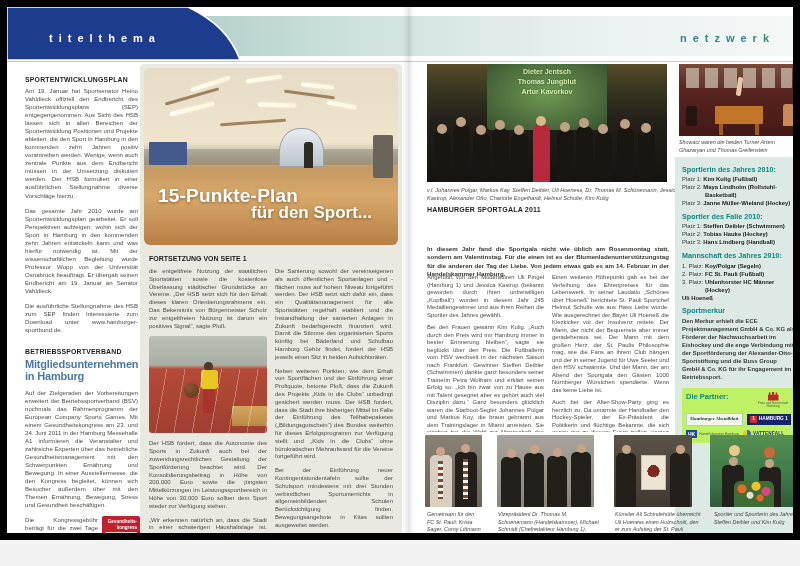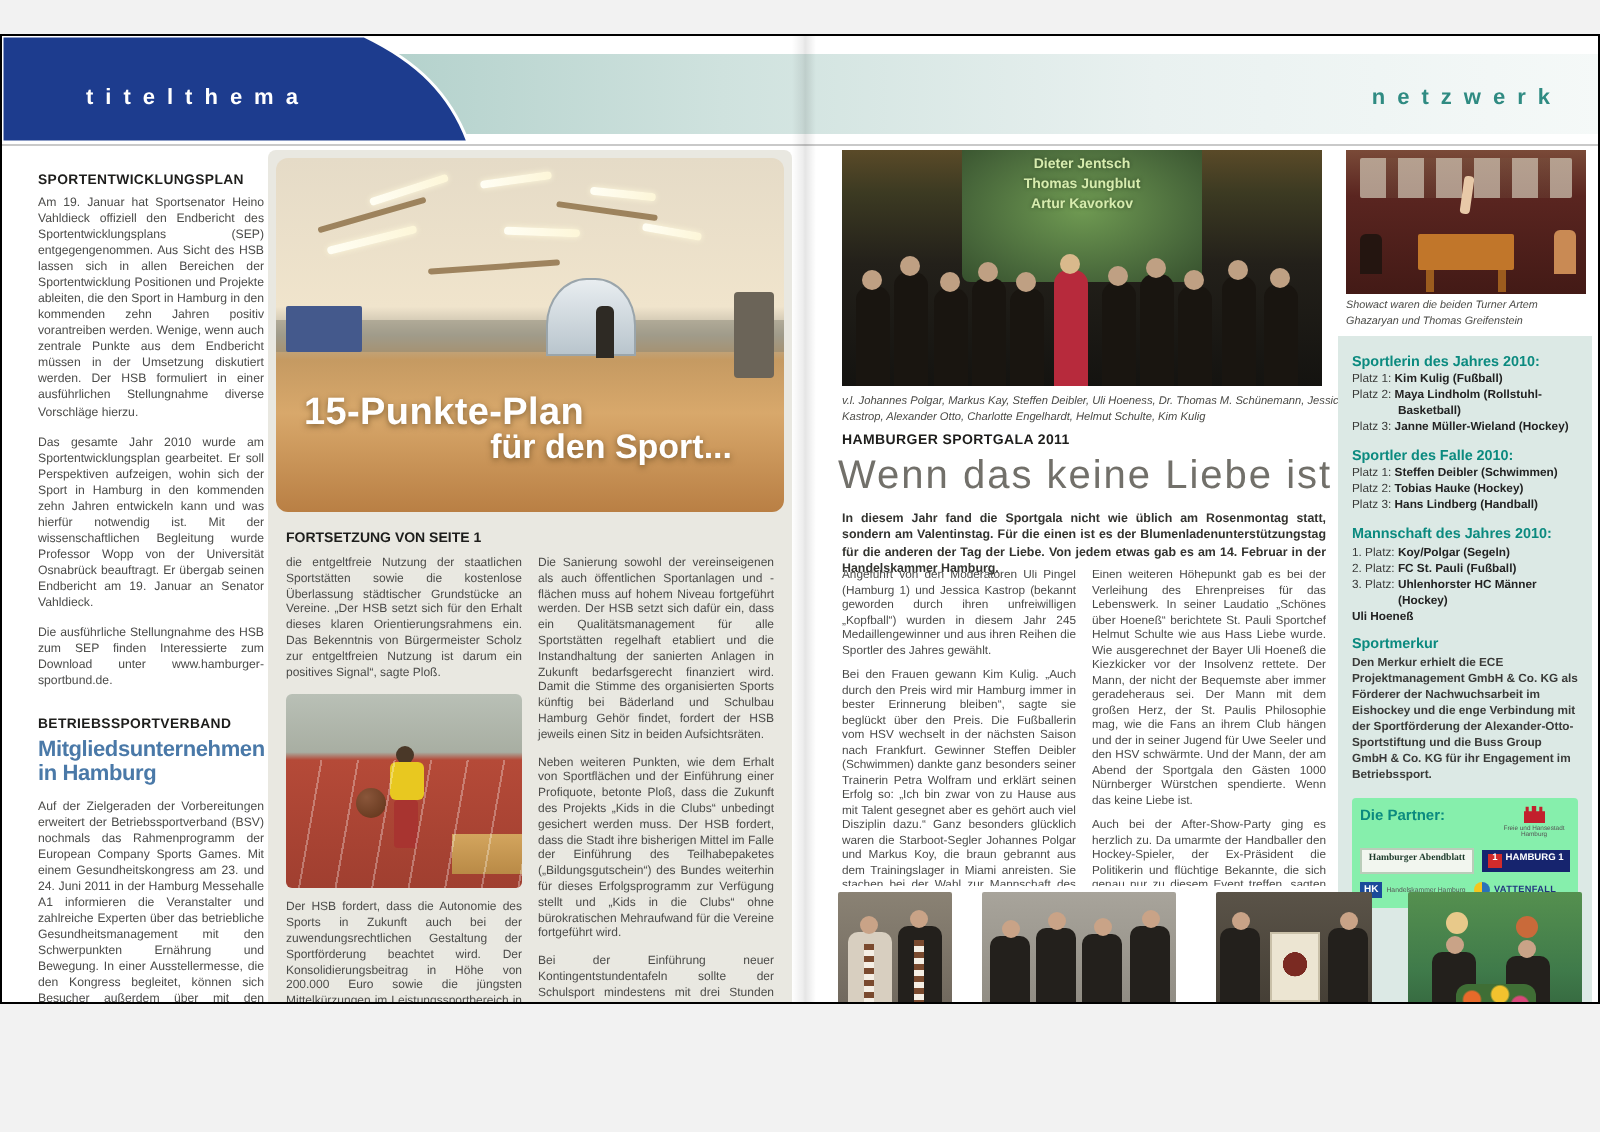--- a/index.html
+++ b/index.html
@@ -1,16 +1,16 @@
 <!DOCTYPE html>
 <html><head>
 <meta charset="utf-8">
 <style>
   html,body{margin:0;padding:0;background:#f2f2f2;}
-  .spread{position:relative;width:800px;height:485px;background:#fff;font-family:"Liberation Sans",sans-serif;overflow:hidden;border:1px solid #000000;box-sizing:border-box;margin-top:17px;}
+  .spread{position:relative;width:800px;height:540px;background:#fff;font-family:"Liberation Sans",sans-serif;overflow:hidden;border:7px solid #000000;box-sizing:border-box;}
 
   
   .band{position:absolute;left:0;top:9px;width:800px;height:40px;
         background:linear-gradient(90deg,#ffffff 0%,#a9cbc5 16%,#cfe2de 45%,#e9f1f0 72%,#f5f9f8 100%);}
   .swoosh{position:absolute;left:0;top:0;}
   .tab{position:absolute;font-weight:bold;font-size:11px;letter-spacing:6px;}
   .tab-left{left:42px;top:25px;color:#ffffff;}
   .tab-right{right:18px;top:25px;color:#2f8b82;}
   .hrule{position:absolute;left:0;top:54px;width:800px;height:1px;background:#c9c9c9;}
   .fold{position:absolute;left:395px;top:0;width:12px;height:566px;
@@ -88,21 +88,21 @@
   .ssitR{position:absolute;right:4%;bottom:14%;width:11px;height:22px;background:#c98a54;border-radius:3px 3px 0 0;}
   .showcap{position:absolute;left:672px;top:132px;width:120px;font-size:5.4px;font-style:italic;color:#4a4a46;line-height:1.4;}
 
   .sidebar{position:absolute;left:668px;top:150px;width:127px;height:380px;background:#dce9e5;box-sizing:border-box;padding:4px 7px;font-size:5.9px;color:#333;line-height:1.35;}
   .sbtitle{color:#0b8a7f;font-weight:bold;font-size:7.2px;margin:5px 0 2px;line-height:1.15;}
   .sbitem{padding-left:23px;text-indent:-23px;}
   .sbitem .lbl{color:#3a3a38;}
   .sbitem .nm{font-weight:bold;color:#222;}
   .honor-name{font-weight:bold;color:#222;}
   .merkurtext{font-weight:bold;color:#3a3a38;margin-top:1px;}
-  .partnerbox{background:#86efac;margin-top:6px;padding:4px 4px 5px;border-radius:2px;}
+  .partnerbox{background:#bef264;margin-top:6px;padding:4px 4px 5px;border-radius:2px;}
   .pb-top{display:flex;justify-content:space-between;align-items:flex-start;}
   .pb-title{color:#0b8a7f;font-weight:bold;font-size:7.5px;}
   .logo-hh{width:36px;text-align:center;font-size:3.2px;color:#555;line-height:1.2;}
   .hh-castle{width:11px;height:9px;margin:0 auto 1px;background:#c2202c;clip-path:polygon(0 100%,0 35%,12% 35%,12% 10%,26% 10%,26% 35%,40% 35%,40% 0,60% 0,60% 35%,74% 35%,74% 10%,88% 10%,88% 35%,100% 35%,100% 100%);}
   .pb-row{display:flex;gap:4px;margin-top:4px;align-items:center;}
   .logo-abl{flex:1;background:#f2f6ef;border:1px solid #b9cdb9;color:#1c3a2a;font-family:"Liberation Serif",serif;font-weight:bold;font-size:4.8px;text-align:center;padding:2px 0;}
   .logo-h1{flex:0 0 44px;background:#16246e;color:#fff;font-weight:bold;font-size:4.8px;text-align:center;padding:2px 0;position:relative;}
   .logo-h1 .one{display:inline-block;background:#d22b2b;color:#fff;padding:0 2px;margin-right:2px;}
   .logo-hk{flex:1;display:flex;gap:2px;align-items:center;}
   .logo-hk .hk{background:#1a4a9a;color:#fff;font-weight:bold;font-size:5px;padding:1px 2px;}
@@ -225,21 +225,20 @@
     <span class="gfig" style="left:35%;height:49px;"></span>
     <span class="gfig dress" style="left:44%;height:58px;"></span>
     <span class="gfig" style="left:54%;height:52px;"></span>
     <span class="gfig" style="left:62%;height:56px;"></span>
     <span class="gfig" style="left:70%;height:50px;"></span>
     <span class="gfig" style="left:79%;height:55px;"></span>
     <span class="gfig" style="left:88%;height:51px;"></span>
   </div>
   <div class="galacap">v.l. Johannes Polgar, Markus Kay, Steffen Deibler, Uli Hoeness, Dr. Thomas M. Schünemann, Jessica Kastrop, Alexander Otto, Charlotte Engelhardt, Helmut Schulte, Kim Kulig</div>
   <div class="artkicker">HAMBURGER SPORTGALA 2011</div>
-  <div class="headline">Wenn das keine Liebe ist</div>
   <div class="lead">In diesem Jahr fand die Sportgala nicht wie üblich am Rosenmontag statt, sondern am Valentinstag. Für die einen ist es der Blumenladenunterstützungstag für die anderen der Tag der Liebe. Von jedem etwas gab es am 14. Februar in der Handelskammer Hamburg.</div>
   <div class="artcols">
     <div class="c">
       <p>Angeführt von den Moderatoren Uli Pingel (Hamburg 1) und Jessica Kastrop (bekannt geworden durch ihren unfreiwilligen „Kopfball“) wurden in diesem Jahr 245 Medaillengewinner und aus ihren Reihen die Sportler des Jahres gewählt.</p>
       <p>Bei den Frauen gewann Kim Kulig. „Auch durch den Preis wird mir Hamburg immer in bester Erinnerung bleiben“, sagte sie beglückt über den Preis. Die Fußballerin vom HSV wechselt in der nächsten Saison nach Frankfurt. Gewinner Steffen Deibler (Schwimmen) dankte ganz besonders seiner Trainerin Petra Wolfram und erklärt seinen Erfolg so: „Ich bin zwar von zu Hause aus mit Talent gesegnet aber es gehört auch viel Disziplin dazu.“ Ganz besonders glücklich waren die Starboot-Segler Johannes Polgar und Markus Koy, die braun gebrannt aus dem Trainingslager in Miami anreisten. Sie stachen bei der Wahl zur Mannschaft des Jahres Teams wie den FC St. Pauli, HSV Fußball und Handball aus.</p>
     </div>
     <div class="c">
       <p>Einen weiteren Höhepunkt gab es bei der Verleihung des Ehrenpreises für das Lebenswerk. In seiner Laudatio „Schönes über Hoeneß“ berichtete St. Pauli Sportchef Helmut Schulte wie aus Hass Liebe wurde. Wie ausgerechnet der Bayer Uli Hoeneß die Kiezkicker vor der Insolvenz rettete. Der Mann, der nicht der Bequemste aber immer geradeheraus sei. Der Mann mit dem großen Herz, der St. Paulis Philosophie mag, wie die Fans an ihrem Club hängen und der in seiner Jugend für Uwe Seeler und den HSV schwärmte. Und der Mann, der am Abend der Sportgala den Gästen 1000 Nürnberger Würstchen spendierte. Wenn das keine Liebe ist.</p>
       <p>Auch bei der After-Show-Party ging es herzlich zu. Da umarmte der Handballer den Hockey-Spieler, der Ex-Präsident die Politikerin und flüchtige Bekannte, die sich genau nur zu diesem Event treffen, sagten zum Abschied: „Bis zum nächsten Jahr.“ Am Ende gab es für jeden Besucher eine Rose. Wenn das keine Liebe ist!</p>
     </div>

